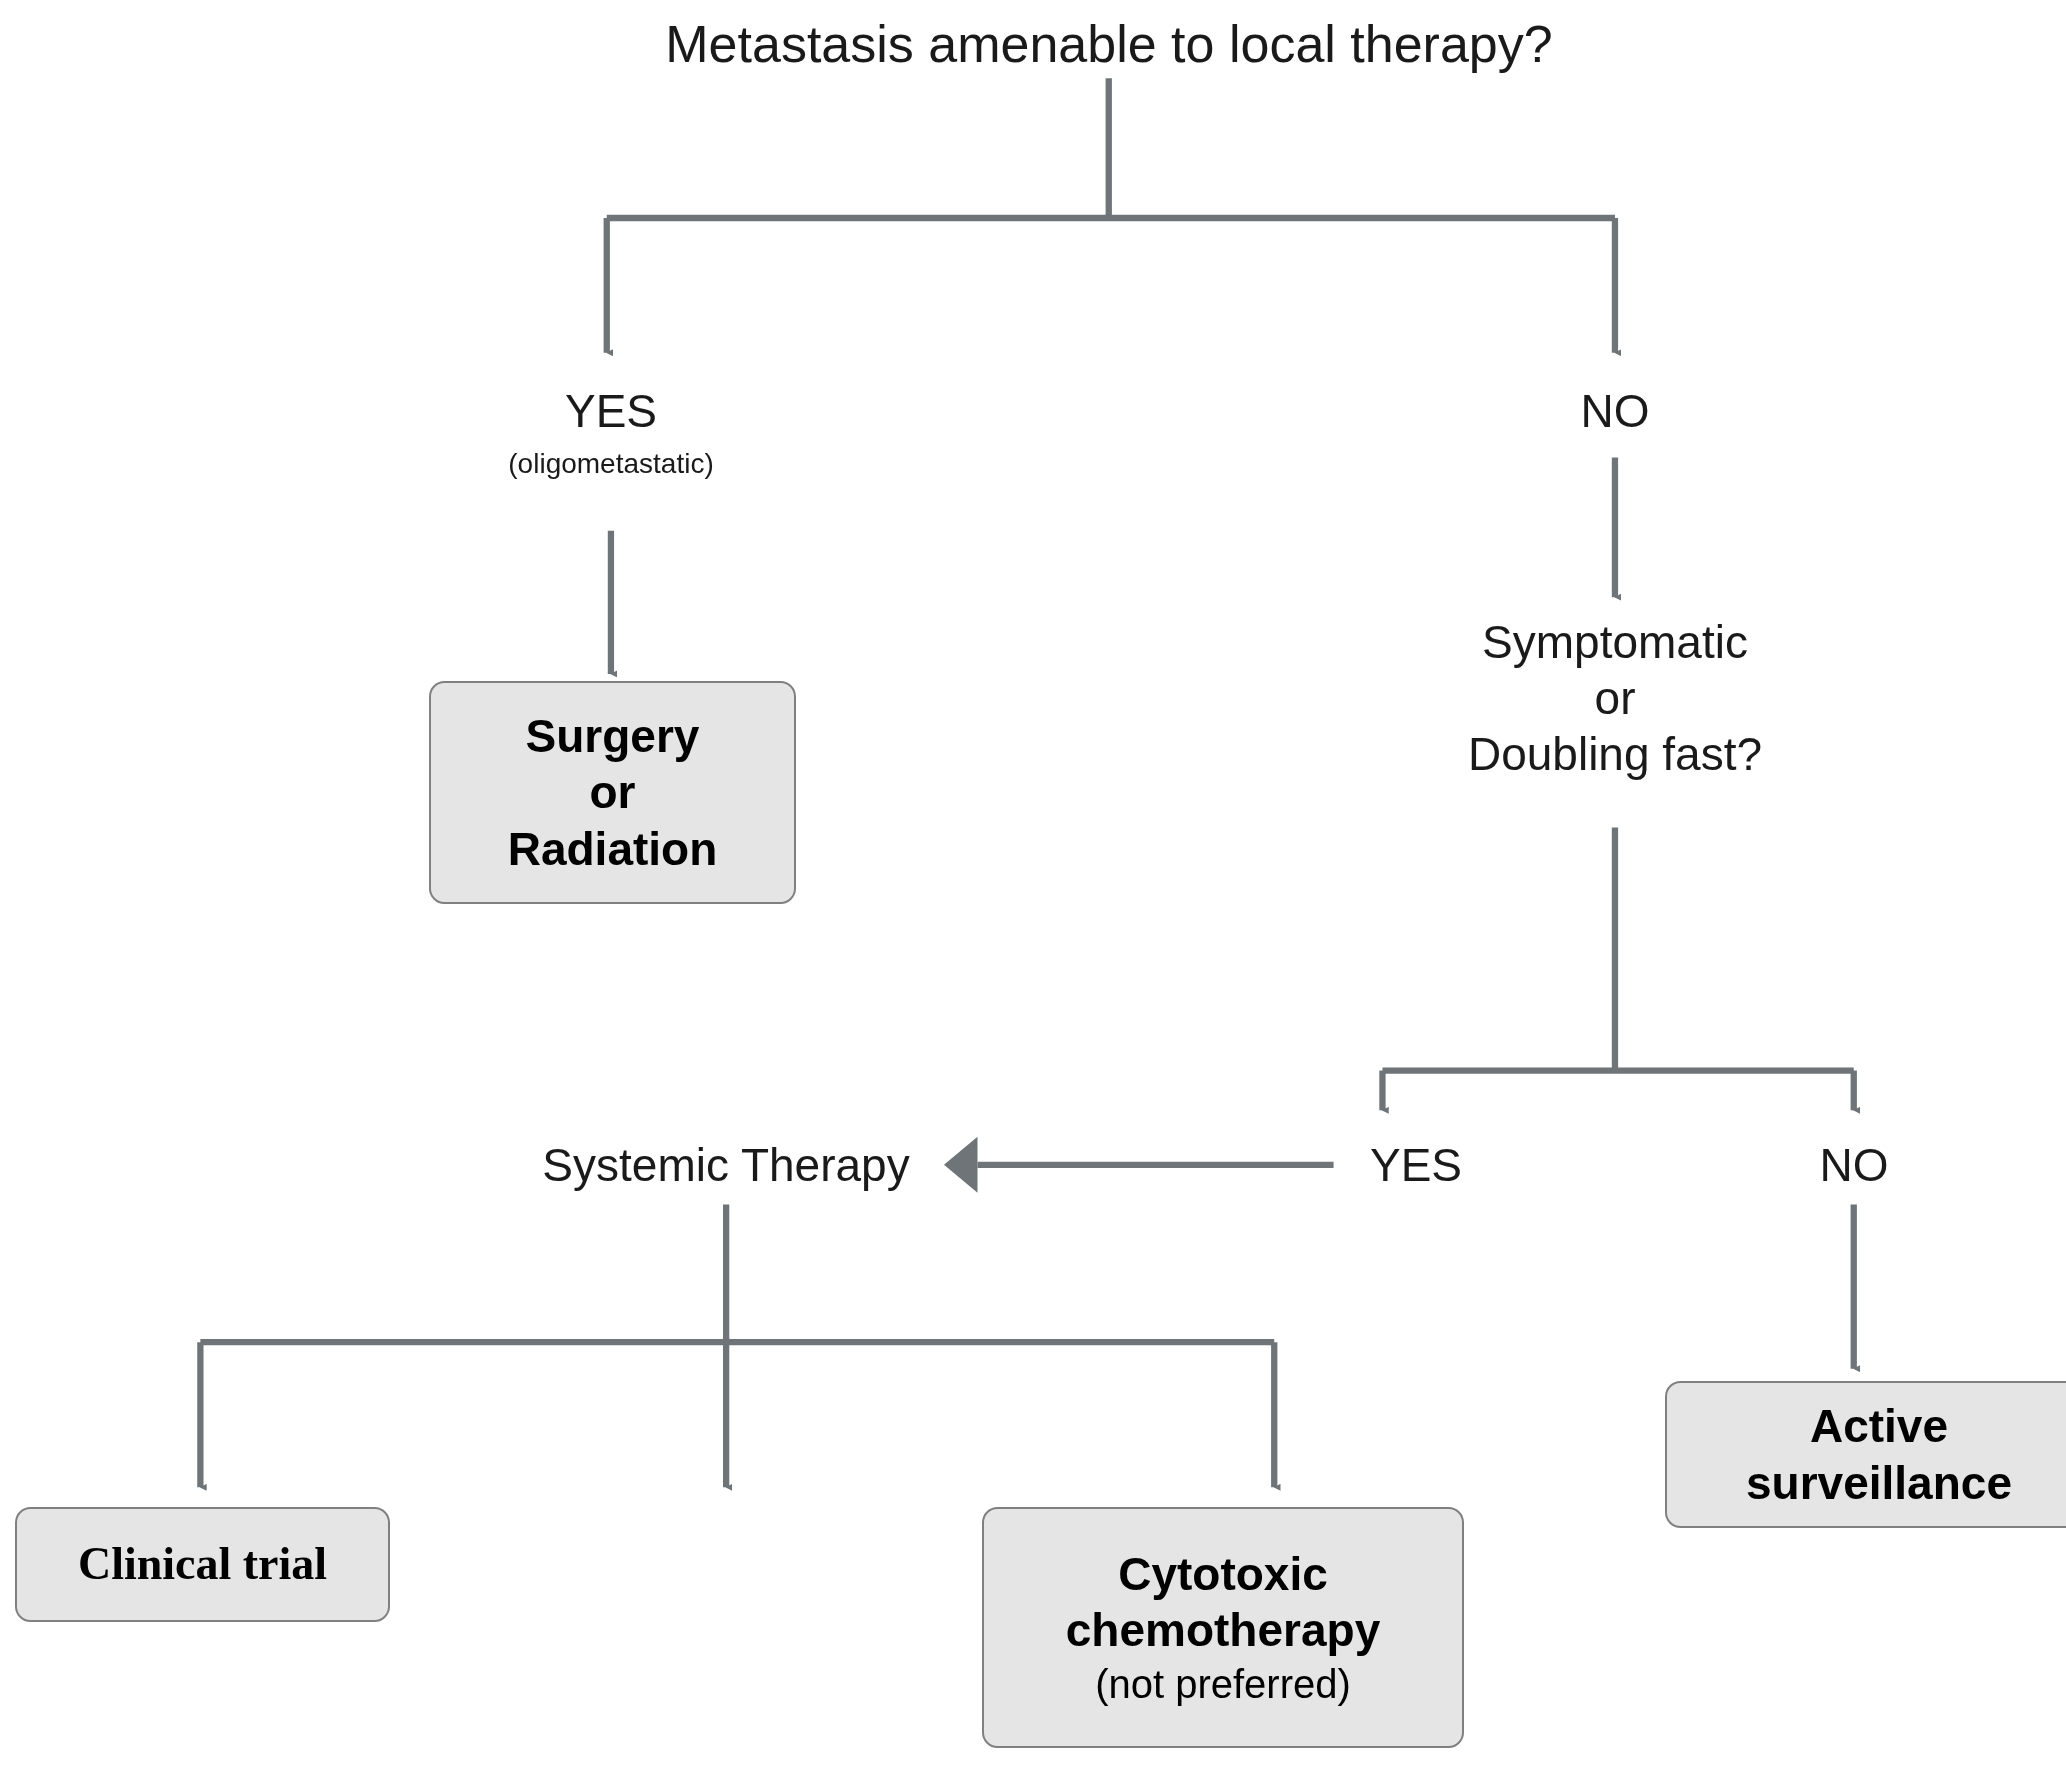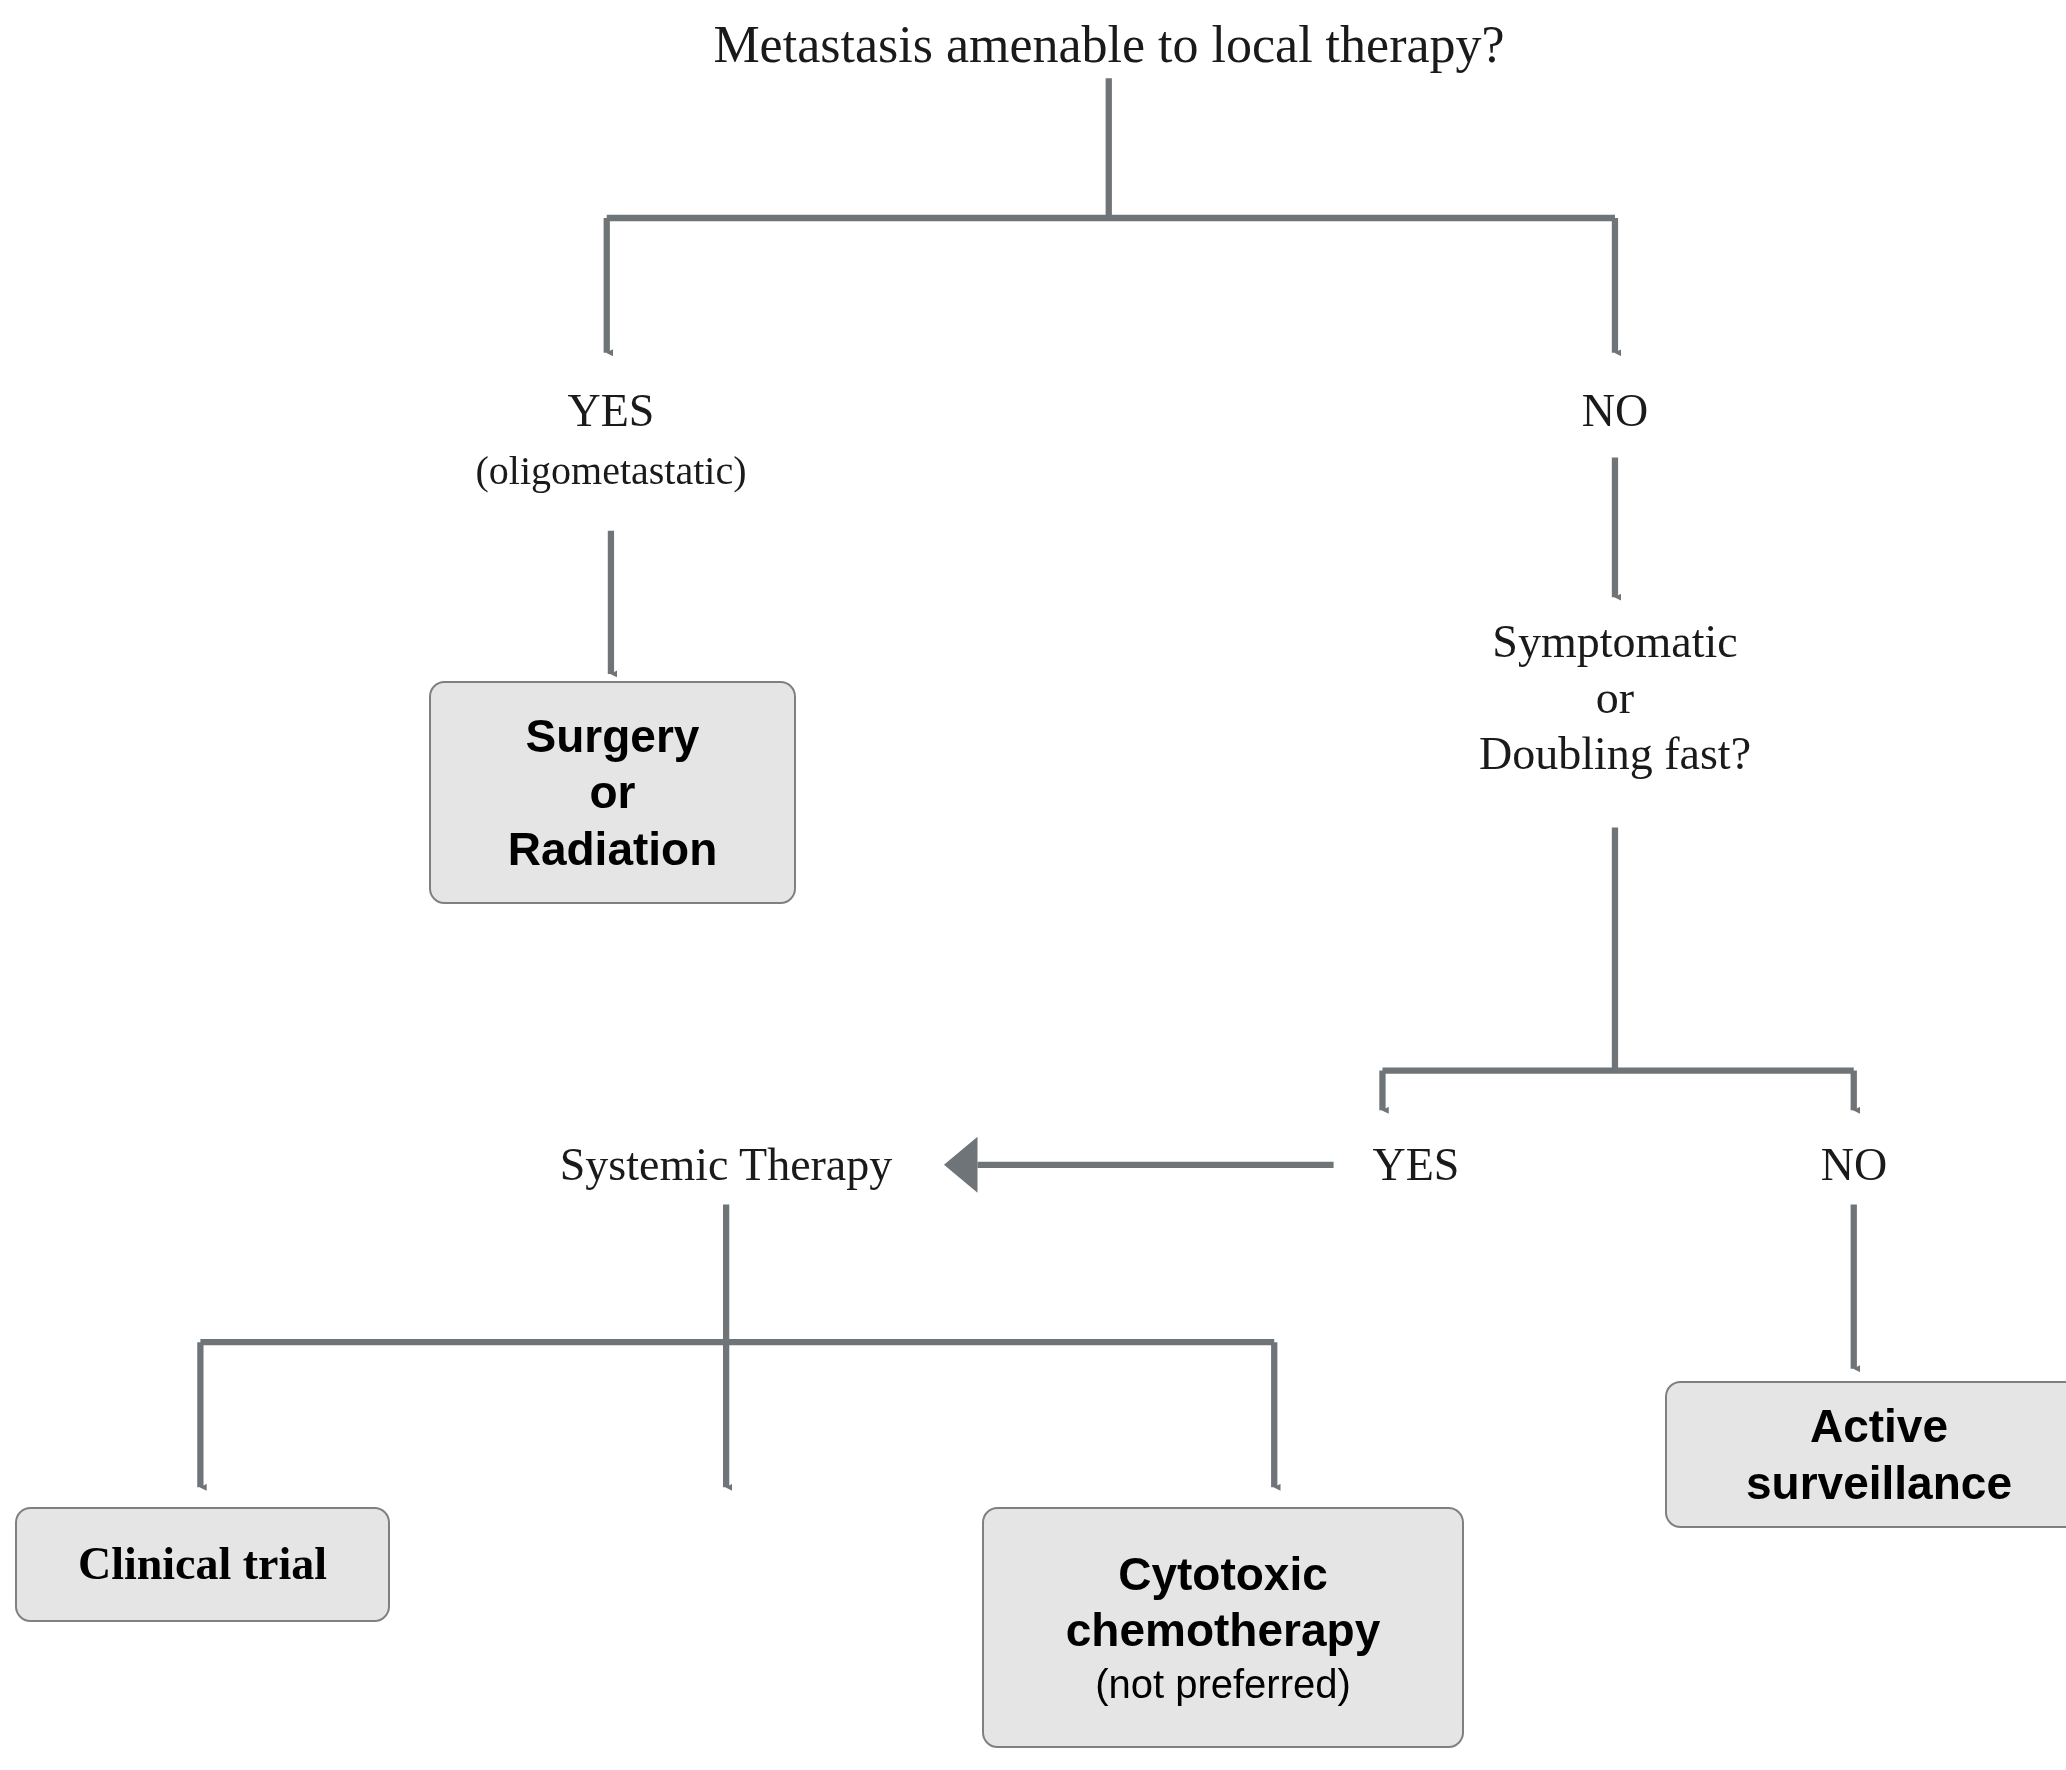--- a/index.html
+++ b/index.html
@@ -19,35 +19,35 @@
     position: absolute;
     left: 0;
     top: 0;
     width: 2066px;
     height: 1771px;
     pointer-events: none;
   }
   .node-text {
     position: absolute;
     color: #1a1a1a;
-    font-family: Liberation Serif, serif;
+    font-family: Liberation Sans, sans-serif;
     font-weight: 400;
     text-align: center;
     line-height: 1.22;
     white-space: pre-line;
     transform: translateX(-50%);
   }
   .title-text {
     font-size: 52px;
   }
   .label-text {
     font-size: 46px;
   }
   .label-sub {
-    font-size: 40px;
+    font-size: 28px;
   }
   .box {
     position: absolute;
     box-sizing: border-box;
     background: #e5e5e5;
     border: 2.1px solid #808080;
     border-radius: 15.4px;
     display: flex;
     align-items: center;
     justify-content: center;

